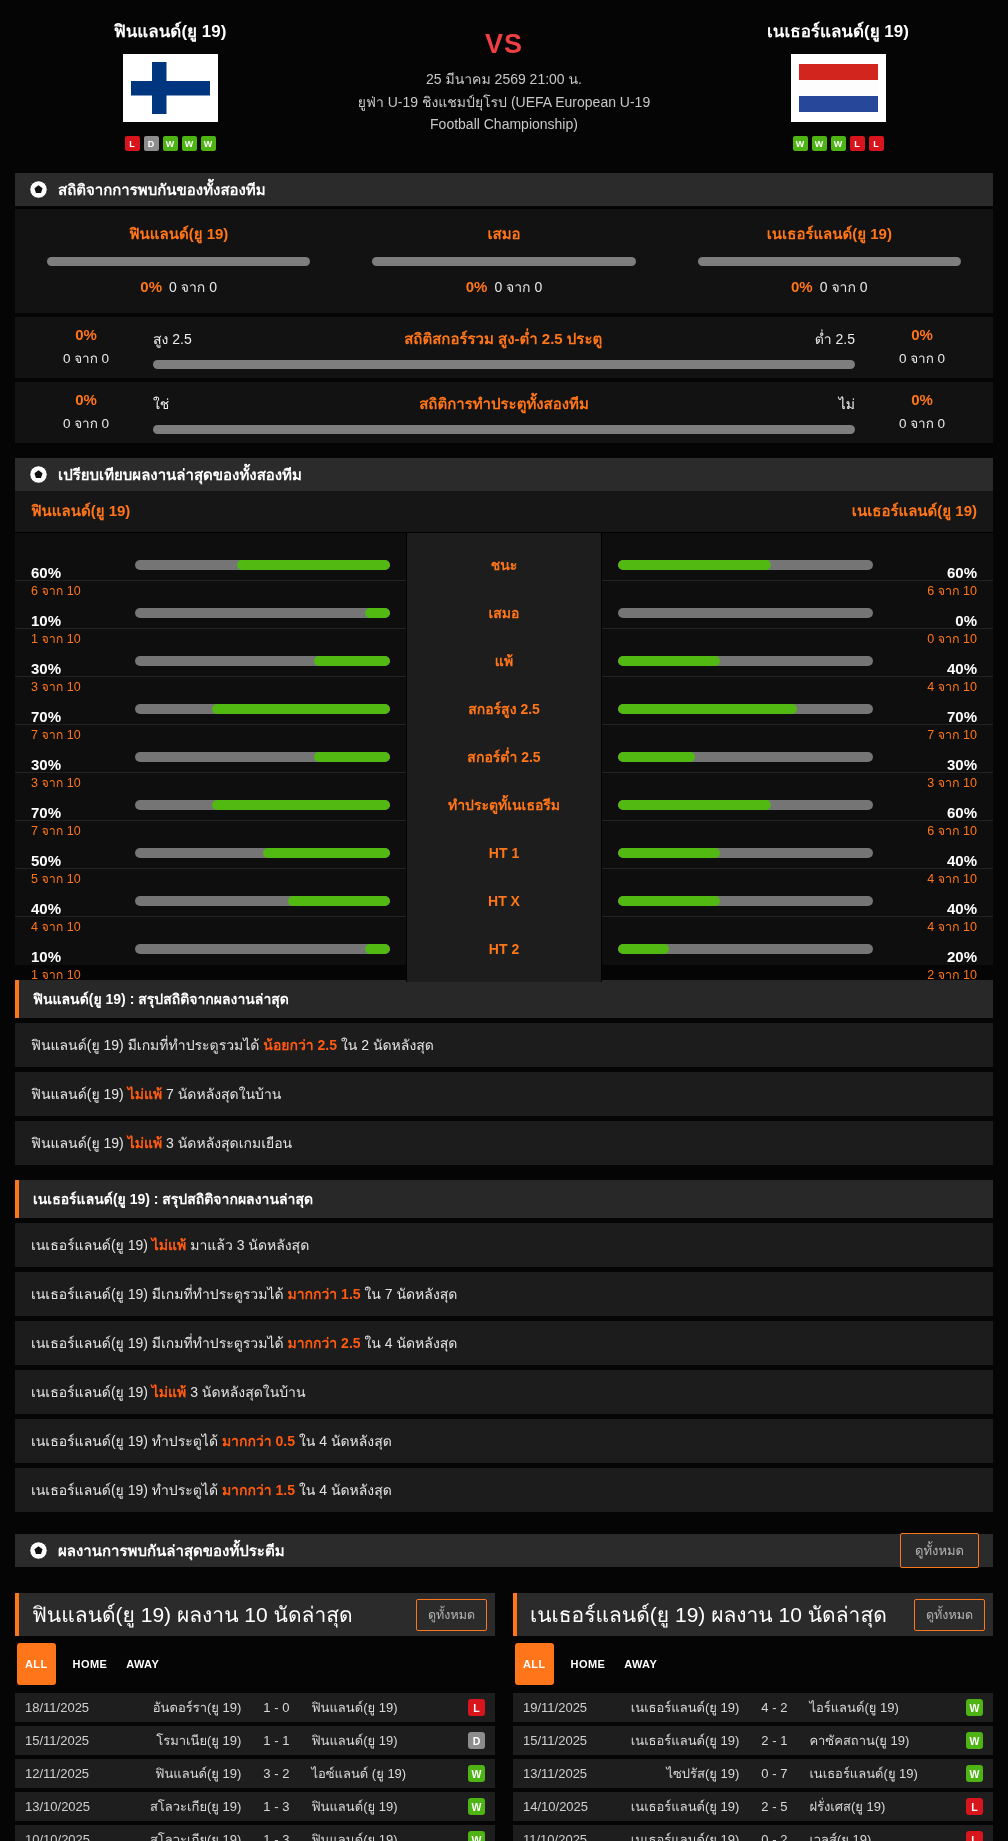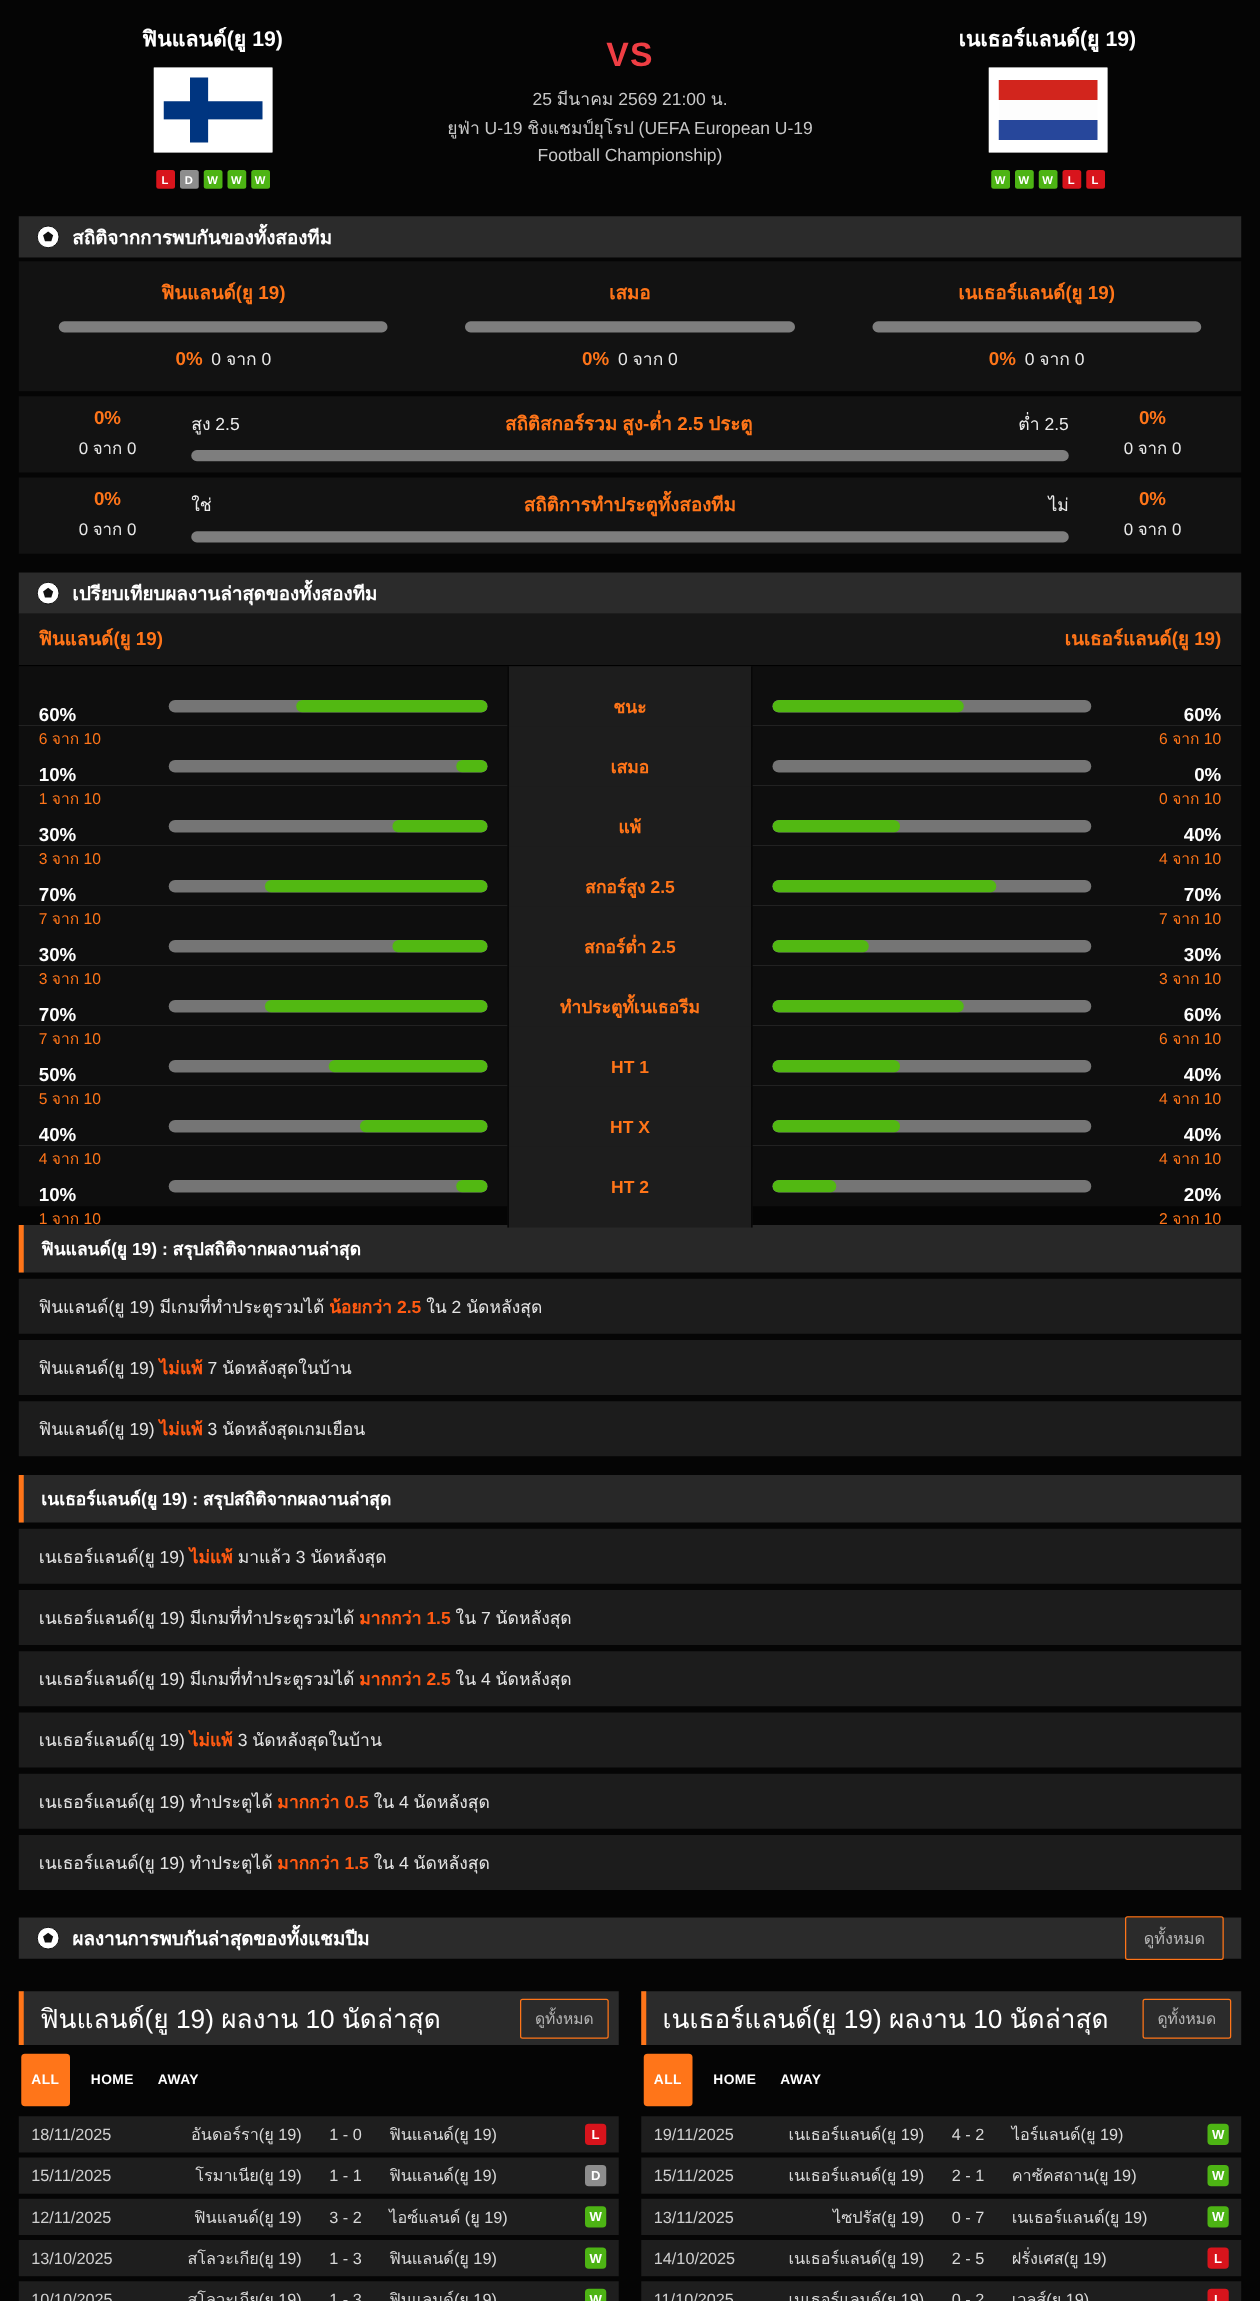--- a/index.html
+++ b/index.html
@@ -423,21 +423,21 @@
   </section>
 
   <div class="sec-head recent-head">
     <span class="ball-icon">
       <svg viewBox="0 0 24 24">
           <circle cx="12" cy="12" r="11" fill="#ffffff"></circle>
           <polygon points="12,6.6 17.1,10.3 15.2,16.3 8.8,16.3 6.9,10.3" fill="#111111"></polygon>
           <circle cx="12" cy="12" r="11" fill="none" stroke="#111" stroke-width="1"></circle>
         </svg>
     </span>
-    <span class="rh-title">ผลงานการพบกันล่าสุดของทั้งแชมปีม</span>
+    <span class="rh-title">ผลงานการพบกันล่าสุดของทั้ประตีม</span>
     <button class="btn-viewall">ดูทั้งหมด</button>
   </div>
 
   <div class="panels" id="panels">
       <div class="panel">
         <div class="panel-head">
           <div class="panel-title">ฟินแลนด์(ยู 19) ผลงาน 10 นัดล่าสุด</div>
           <button class="btn-viewall">ดูทั้งหมด</button>
         </div>
         <div class="tabs">

